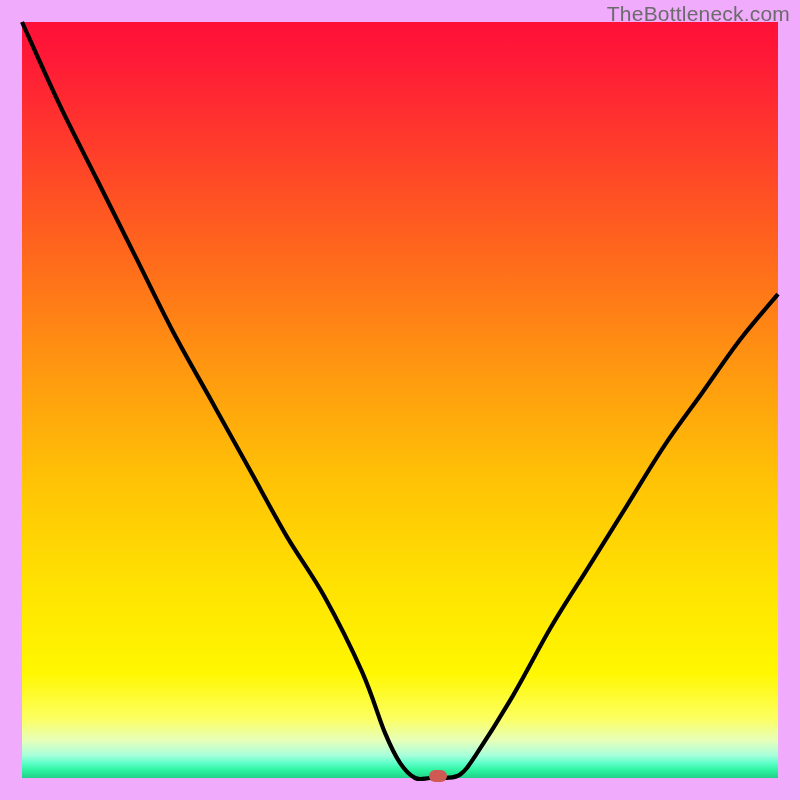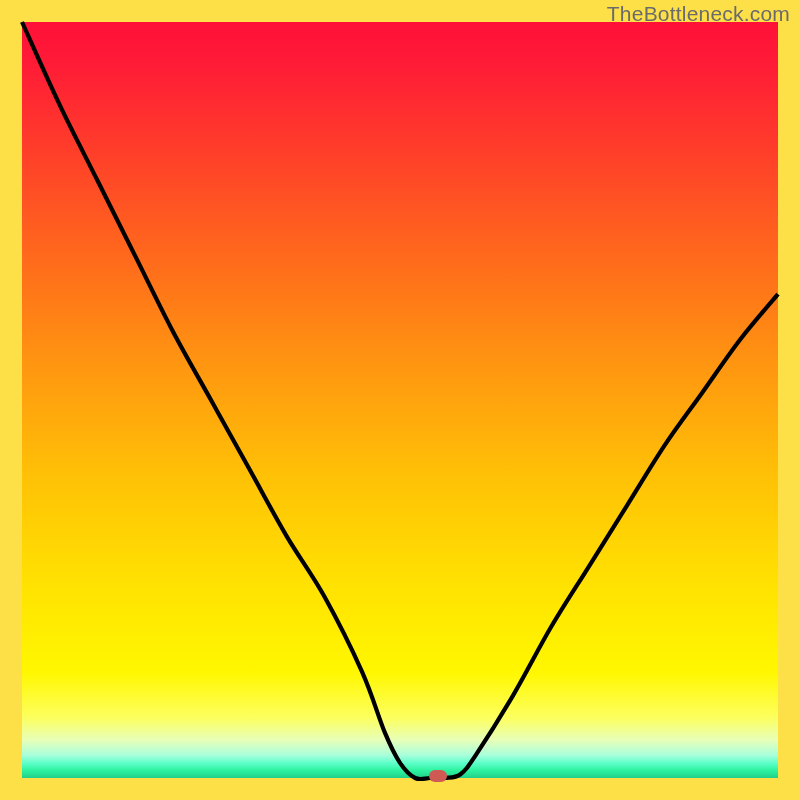--- a/index.html
+++ b/index.html
@@ -8,21 +8,21 @@
     width: 800px;
     height: 800px;
     background: #000;
     font-family: Arial, Helvetica, sans-serif;
     overflow: hidden;
   }
   .frame {
     position: relative;
     width: 800px;
     height: 800px;
-    background: #fde047;
+    background: #f0abfc;
   }
   .plot-area {
     position: absolute;
     left: 22px;
     top: 22px;
     width: 756px;
     height: 756px;
     background: linear-gradient(
       to bottom,
       #ff1038 0%,

